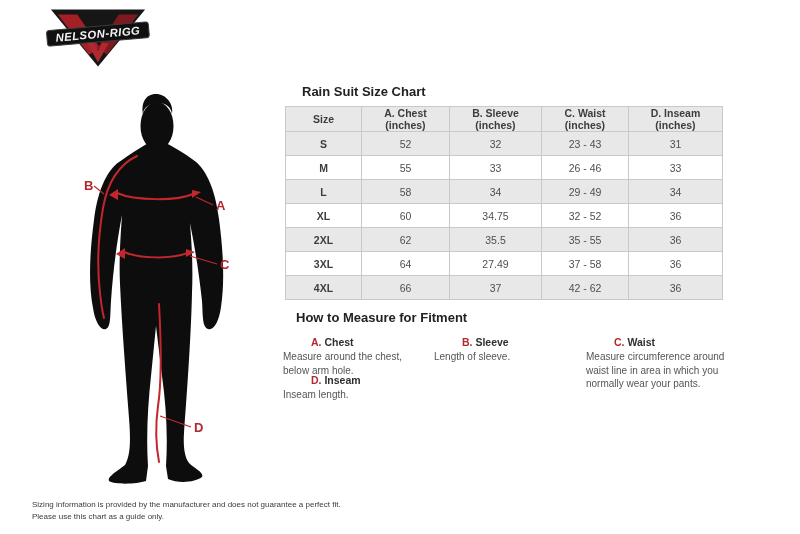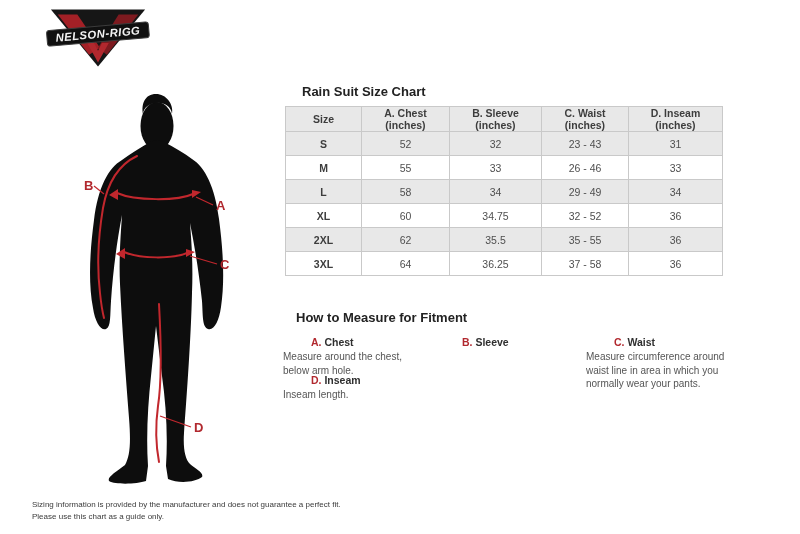--- a/index.html
+++ b/index.html
@@ -166,42 +166,50 @@
       <tr class="alt">
         <td>2XL</td>
         <td>62</td>
         <td>35.5</td>
         <td>35 - 55</td>
         <td>36</td>
       </tr>
       <tr>
         <td>3XL</td>
         <td>64</td>
-        <td>36.25</td>
+        <td>27.49</td>
         <td>37 - 58</td>
+        <td>36</td>
+      </tr>
+      <tr class="alt">
+        <td>4XL</td>
+        <td>66</td>
+        <td>37</td>
+        <td>42 - 62</td>
         <td>36</td>
       </tr>
     </tbody>
   </table>
 
   <div class="measure-title">How to Measure for Fitment</div>
 
   <div class="measure-item" id="mi-chest">
     <div class="mi-head">
       <span class="letter">A.</span>
       <span>Chest</span>
     </div>
     <div class="mi-desc">Measure around the chest, below arm hole.</div>
   </div>
 
   <div class="measure-item" id="mi-sleeve">
     <div class="mi-head">
       <span class="letter">B.</span>
       <span>Sleeve</span>
     </div>
+    <div class="mi-desc">Length of sleeve.</div>
   </div>
 
   <div class="measure-item" id="mi-waist">
     <div class="mi-head">
       <span class="letter">C.</span>
       <span>Waist</span>
     </div>
     <div class="mi-desc">Measure circumference around waist line in area in which you normally wear your pants.</div>
   </div>
 

